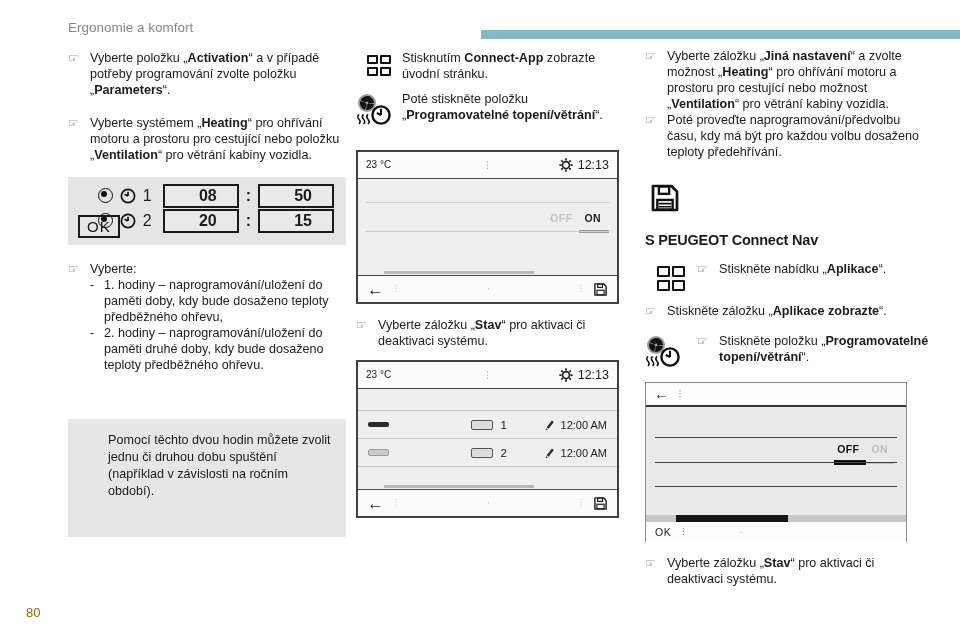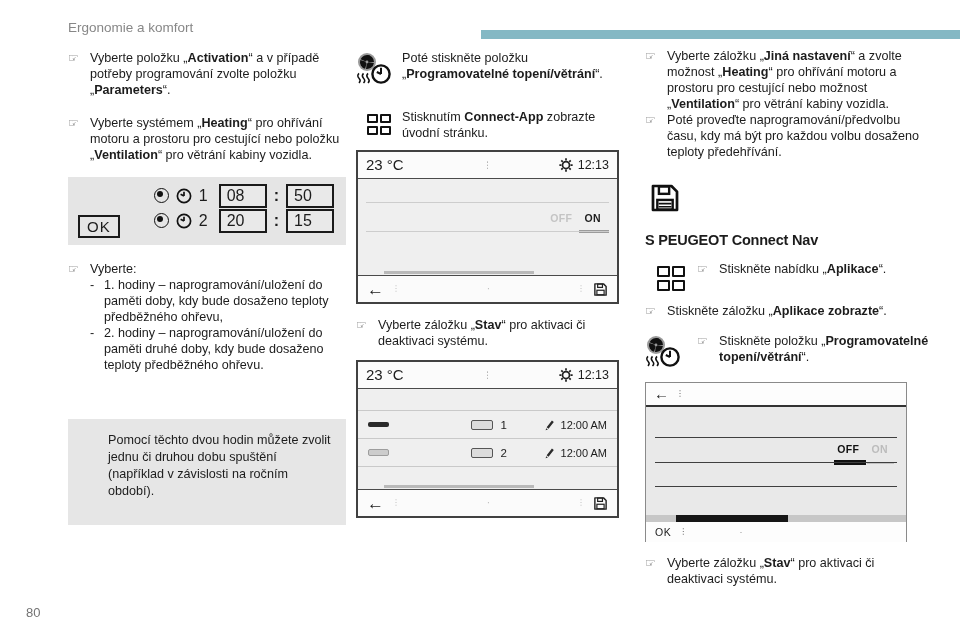--- a/index.html
+++ b/index.html
@@ -19,40 +19,40 @@
   .btxt{flex:1;}
   .dashrow{display:flex;margin-left:22px;}
   .dashrow .dm{width:14px;flex:none;}
   
   .fig-timer{position:relative;height:62px;background:#e5e5e5;margin-bottom:16px;padding-top:6px;}
   .trow{display:flex;align-items:center;justify-content:flex-end;padding-right:12px;gap:7px;height:25px;}
   .radio{width:13px;height:13px;border:1.6px solid #111;border-radius:50%;position:relative;flex:none;}
   .radio::after{content:"";position:absolute;left:2.4px;top:2.4px;width:6px;height:6px;background:#111;border-radius:50%;}
   .clk{flex:none;}
   .tnum{font-size:16px;margin-right:4px;}
-  .tbox{display:inline-block;min-width:32px;text-align:left;font-size:16px;border:2px solid #1a1a1a;background:#e9e9e9;padding:0 6px;line-height:20px;}
+  .tbox{display:inline-block;min-width:32px;text-align:right;font-size:16px;border:2px solid #1a1a1a;background:#e9e9e9;padding:0 20px;line-height:20px;font-weight:bold;}
   .tcolon{font-size:16px;font-weight:bold;}
   .okbox{position:absolute;left:10px;bottom:7px;border:2px solid #1a1a1a;font-size:15px;letter-spacing:1px;padding:0 7px;line-height:19px;}
   
-  .infobox{position:relative;background:#e6e6e6;padding:13px 12px 9px 40px;margin-top:46px;min-height:84px;}
+  .infobox{position:relative;background:#e6e6e6;padding:13px 12px 21px 40px;margin-top:46px;min-height:84px;}
   .iicon{position:absolute;left:15px;top:15px;width:8px;}
   .iicon .d{width:8px;height:8px;background:#2e9ac6;}
   .iicon .b{width:8px;height:17px;background:#2e9ac6;margin-top:3px;}
   
   .mhead{font-size:14.5px;font-weight:bold;white-space:nowrap;letter-spacing:-0.2px;margin-bottom:13px;}
   
   .step{display:flex;margin-bottom:9px;}
   .stepicon{width:46px;flex:none;display:flex;justify-content:flex-start;padding-top:2px;}
   .appgrid{display:grid;grid-template-columns:repeat(2,11px);grid-auto-rows:9px;gap:2.5px;margin-top:3px;}
   .appgrid i{border:2.2px solid #111;border-radius:1px;display:block;}
   .appgrid.big{grid-template-columns:repeat(2,13px);grid-auto-rows:11px;}
   
   .screen{position:relative;width:100%;border:2px solid #414141;background:#efefef;box-sizing:border-box;}
   .sc-top{height:26px;background:#fbfbfb;border-bottom:1.5px solid #4a4a4a;display:flex;align-items:center;padding:0 8px;}
-  .sc-temp{font-size:15px;flex:1;}
+  .sc-temp{font-size:10px;flex:1;}
   .sc-cdots{font-size:9px;color:#9a9a9a;}
   .sc-right{flex:1;display:flex;justify-content:flex-end;align-items:center;gap:5px;font-size:12.5px;}
   .sc-body{position:relative;}
   .hline{position:absolute;left:8px;right:8px;height:1px;background:#cdcdcd;}
   .tg{position:absolute;right:16px;display:flex;gap:12px;font-size:10.5px;font-weight:bold;letter-spacing:.4px;}
   .tg em{font-style:normal;}
   .tg-off1{color:#c4c4c4;}
   .tg-on1{color:#1d1d1d;position:relative;}
   .tg-on1 .bar{position:absolute;left:-5px;right:-8px;bottom:-7px;height:3.5px;background:#9c9c9c;}
   .scrollline{position:absolute;left:26px;width:150px;height:3px;background:#b9b9b9;}
@@ -83,21 +83,21 @@
   .t3-off{color:#111;position:relative;}
   .t3-off .bar{position:absolute;left:-3px;right:-7px;bottom:-8px;height:4.5px;background:#111;}
   .t3-on{color:#bcbcbc;position:relative;}
   .t3-on .line{position:absolute;left:-4px;right:-6px;bottom:-7px;height:2px;background:#c2c2c2;}
   .s3-scroll{position:relative;height:7px;background:#c7c7c7;}
   .s3-prog{position:absolute;left:30px;top:0;width:112px;height:7px;background:#161616;display:block;}
   .s3-ok{height:20px;background:#fdfdfd;display:flex;align-items:center;padding:0 9px;gap:8px;}
   .s3-ok .oklbl{font-size:10.5px;letter-spacing:.5px;}
   .s3-mid{margin:0 auto;color:#8f8f8f;font-size:9px;padding-right:110px;}
   
-  .pagenum{position:absolute;left:26px;top:605px;font-size:13px;color:#737373;}
+  .pagenum{position:absolute;left:26px;top:605px;font-size:13px;color:#a16207;}
   .watermark{position:absolute;right:13px;bottom:1px;font-size:30px;color:#9b9b9b;letter-spacing:.5px;}
   svg{display:block;}
 </style>
 </head>
 <body>
 
 <div class="page">
 
   <div class="hdr">Ergonomie a komfort</div>
   <div class="tealbar"></div>
@@ -154,20 +154,32 @@
     </div>
 
     <div class="infobox" style="font-size:12.6px;line-height:17px;">
       <span class="iicon"><span class="d"></span><span class="b"></span></span>
       <div>Pomocí těchto dvou hodin můžete zvolit jednu či druhou dobu spuštění (například v závislosti na ročním období).</div>
     </div>
   </div>
 
   <div class="col fs" id="col-mid">
 
+
+    <div class="step">
+      <span class="stepicon" style="justify-content:center;">
+        <span class="appgrid">
+            <i></i>
+            <i></i>
+            <i></i>
+            <i></i>
+          </span>
+      </span>
+      <span class="btxt"><span>Stisknutím </span><span class="bd">Connect-App</span><span> zobrazte úvodní stránku.</span></span>
+    </div>
 
     <div class="step" style="margin-bottom:24px;">
       <span class="stepicon">
         <svg width="36" height="33" viewBox="0 0 36 33">
           <circle cx="11" cy="10" r="9" fill="#9a9a9a"></circle>
           <g fill="#111">
             <path d="M11 10 L11 3 A7 7 0 0 1 18 10 Z"></path>
             <path d="M11 10 L18 10 A7 7 0 0 1 11 17 Z" transform="rotate(8 11 10)"></path>
             <path d="M11 10 L11 17 A7 7 0 0 1 4 10 Z" transform="rotate(16 11 10)"></path>
             <path d="M11 10 L4 10 A7 7 0 0 1 11 3 Z" transform="rotate(24 11 10)"></path>
@@ -178,32 +190,20 @@
             <path d="M7.5 31 q2.4 -2.4 0 -4.8 q-2.4 -2.4 0 -4.8"></path>
             <path d="M12 31 q2.4 -2.4 0 -4.8 q-2.4 -2.4 0 -4.8"></path>
           </g>
           <circle cx="25" cy="22" r="8.6" fill="#fff" stroke="#111" stroke-width="2.4"></circle>
           <path d="M25 22 L25 15.8 M25 22 L20.8 20" stroke="#111" stroke-width="2" fill="none"></path>
         </svg>
       </span>
       <span class="btxt"><span>Poté stiskněte položku „</span><span class="bd">Programovatelné topení/větrání</span><span>“.</span></span>
     </div>
 
-    <div class="step">
-      <span class="stepicon" style="justify-content:center;">
-        <span class="appgrid">
-            <i></i>
-            <i></i>
-            <i></i>
-            <i></i>
-          </span>
-      </span>
-      <span class="btxt"><span>Stisknutím </span><span class="bd">Connect-App</span><span> zobrazte úvodní stránku.</span></span>
-    </div>
-
     <div class="screen" style="height:154px;margin-bottom:13px;">
       <div class="sc-top">
         <span class="sc-temp">23 °C</span>
         <span class="sc-cdots">⋮</span>
         <span class="sc-right">
           <svg width="14" height="14" viewBox="0 0 16 16">
               <circle cx="8" cy="8" r="4" fill="none" stroke="#222" stroke-width="2"></circle>
               <g stroke="#222" stroke-width="2">
                 <path d="M13.2 8 H15.6 M2.8 8 H0.4 M8 13.2 V15.6 M8 2.8 V0.4 M11.7 11.7 L13.4 13.4 M4.3 4.3 L2.6 2.6 M11.7 4.3 L13.4 2.6 M4.3 11.7 L2.6 13.4"></path>
               </g>

